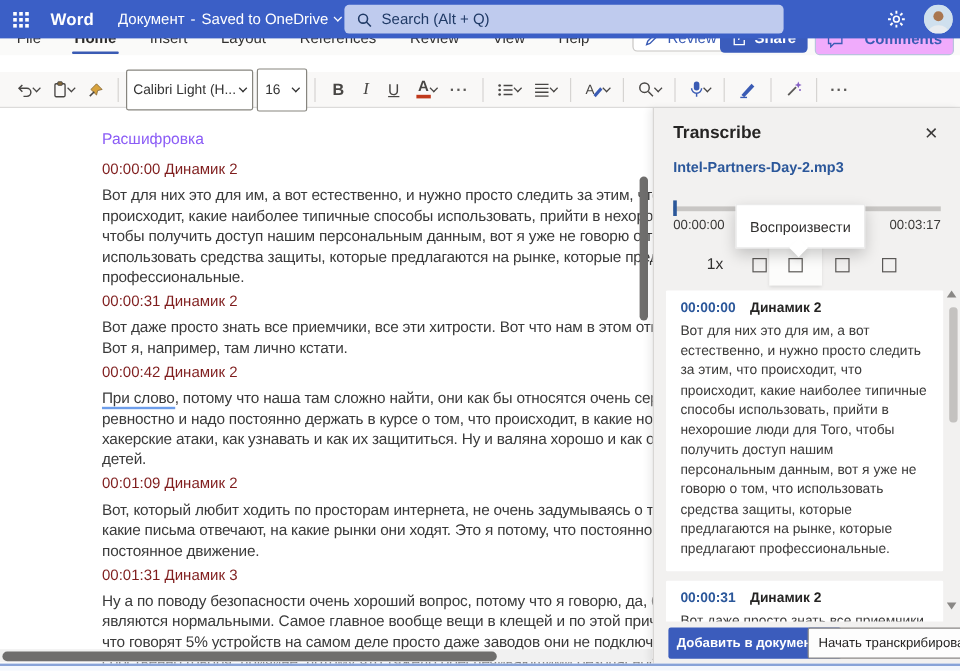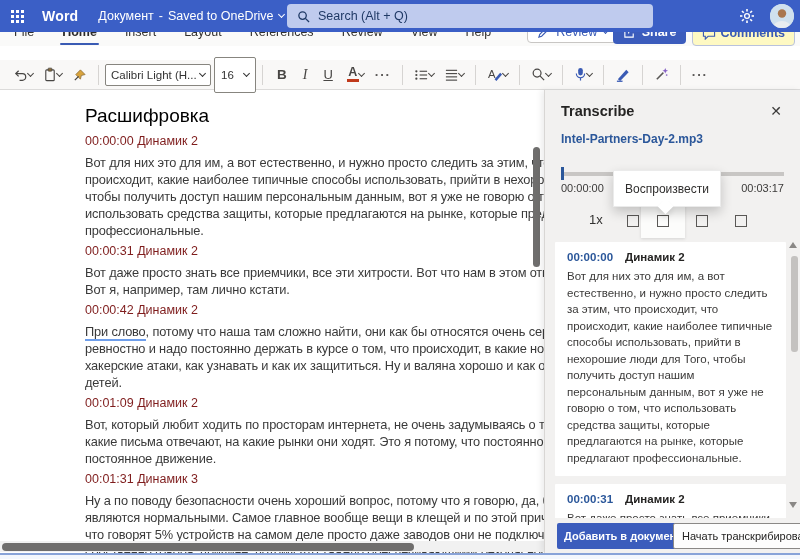--- a/index.html
+++ b/index.html
@@ -20,40 +20,40 @@
   .avatar { width:24px; height:24px; border-radius:50%; overflow:hidden; background:#cfe0ee; }
 
   
   .menubar { position:absolute; top:18px; left:0; right:0; height:28px; background:#fafaf9; display:flex; align-items:center; font-size:12.5px; color:#323130; z-index:29; }
   .tab { padding:0 14px; height:28px; display:flex; align-items:center; position:relative; cursor:pointer; }
   .tab.active { font-weight:700; color:#2b2a29; }
   .tab.active::after { content:""; position:absolute; left:12px; right:12px; bottom:1px; height:2.5px; background:#3a5bb4; border-radius:2px; }
   .editing-pill { margin-left:22px; height:22px; border:1px solid #c8c6c4; border-radius:4px; background:#fff; display:flex; align-items:center; gap:6px; padding:0 9px; color:#3a5bb4; font-size:12.5px; cursor:pointer; }
   .menubar-right { position:absolute; right:5px; top:2px; display:flex; gap:6px; }
   .share-btn { height:24px; background:#3b5cbc; color:#fff; border:none; border-radius:4px; display:flex; align-items:center; gap:6px; padding:0 10px; font-size:12.5px; font-weight:700; cursor:pointer; font-family:inherit; }
-  .comments-btn { height:24px; background:#fef9c3; color:#3a5bb4; border:1px solid #b9c2dd; border-radius:4px; display:flex; align-items:center; gap:4px; padding:12px 9px; font-size:12.5px; font-weight:700; cursor:pointer; font-family:inherit; }
+  .comments-btn { height:24px; background:#f0abfc; color:#3a5bb4; border:1px solid #b9c2dd; border-radius:4px; display:flex; align-items:center; gap:17px; padding:12px 9px; font-size:12.5px; font-weight:700; cursor:pointer; font-family:inherit; }
 
   
   .toolbar { position:absolute; top:60px; left:0; right:0; height:30px; background:#f9f8f7; border-bottom:1px solid #dcdbda; display:flex; align-items:center; padding-left:8px; z-index:28; color:#484644; }
   .tb-btn { height:24px; display:flex; align-items:center; padding:0 4px; margin:0 1px; border-radius:2px; cursor:pointer; }
   .tb-sep { width:1px; height:20px; background:#d6d4d2; margin:0 6px; }
-  .font-box { width:106px; height:22px; border:1px solid #87857f; background:#fff; border-radius:2px; display:flex; align-items:center; justify-content:space-between; padding:0 5px; font-size:11.5px; color:#333; cursor:pointer; white-space:nowrap; overflow:hidden; }
+  .font-box { width:106px; height:34px; border:1px solid #87857f; background:#fff; border-radius:2px; display:flex; align-items:center; justify-content:space-between; padding:0 5px; font-size:11.5px; color:#333; cursor:pointer; white-space:nowrap; overflow:hidden; }
   .size-box { width:42px; height:36px; border:1px solid #87857f; background:#fff; border-radius:2px; display:flex; align-items:center; justify-content:space-between; padding:0 6px; font-size:11.5px; color:#333; margin-left:3px; cursor:pointer; }
   .bold-l { font-weight:800; font-size:13.5px; }
   .ital-l { font-family:"Liberation Serif", serif; font-style:italic; font-size:14px; }
   .und-l { text-decoration:underline; font-size:13px; }
   .acolor { display:flex; flex-direction:column; align-items:center; line-height:11px; font-size:12.5px; font-weight:600; }
   .acolor i { display:block; width:12px; height:3px; background:#c0391b; margin-top:1px; }
   .dots { font-size:13px; letter-spacing:1px; font-weight:700; color:#5a5856; }
   .ribbon-collapse { position:absolute; right:10px; top:72px; color:#5a5856; }
 
   
   .doc { position:absolute; top:90px; left:0; width:544px; height:463px; background:#fff; overflow:hidden; }
   .doc-inner { padding:14px 0 0 85px; }
-  .doc-h1 { font-size:19px; line-height:24px; font-weight:400; color:#000000; margin-bottom:6px; white-space:nowrap; }
+  .doc-h1 { font-size:13px; line-height:24px; font-weight:400; color:#8b5cf6; margin-bottom:6px; white-space:nowrap; }
   .blk-label { font-size:12.5px; line-height:15px; color:#7f1d1d; margin-bottom:5px; white-space:nowrap; }
   .blk { margin-bottom:5px; }
   .blk-line { font-size:12.8px; line-height:17px; color:#3a3a3a; white-space:nowrap; letter-spacing:-0.15px; }
   .gram { border-bottom:2px solid #6e9eeb; }
   .doc-vscroll { position:absolute; left:533px; top:57px; width:7px; height:120px; background:#6f6e6d; border-radius:4px; }
   .doc-hscroll-track { position:absolute; left:0; top:451px; width:544px; height:11px; background:#f1f1f1; }
   .doc-hscroll-thumb { position:absolute; left:2px; top:1.5px; width:412px; height:8px; background:#6f6e6d; border-radius:4px; }
 
   
   .panel { position:absolute; top:90px; left:544px; width:256px; height:463px; background:#f2f1f0; border-left:1px solid #d8d6d4; box-shadow:-3px 0 6px rgba(0,0,0,.07); overflow:hidden; z-index:40; }

